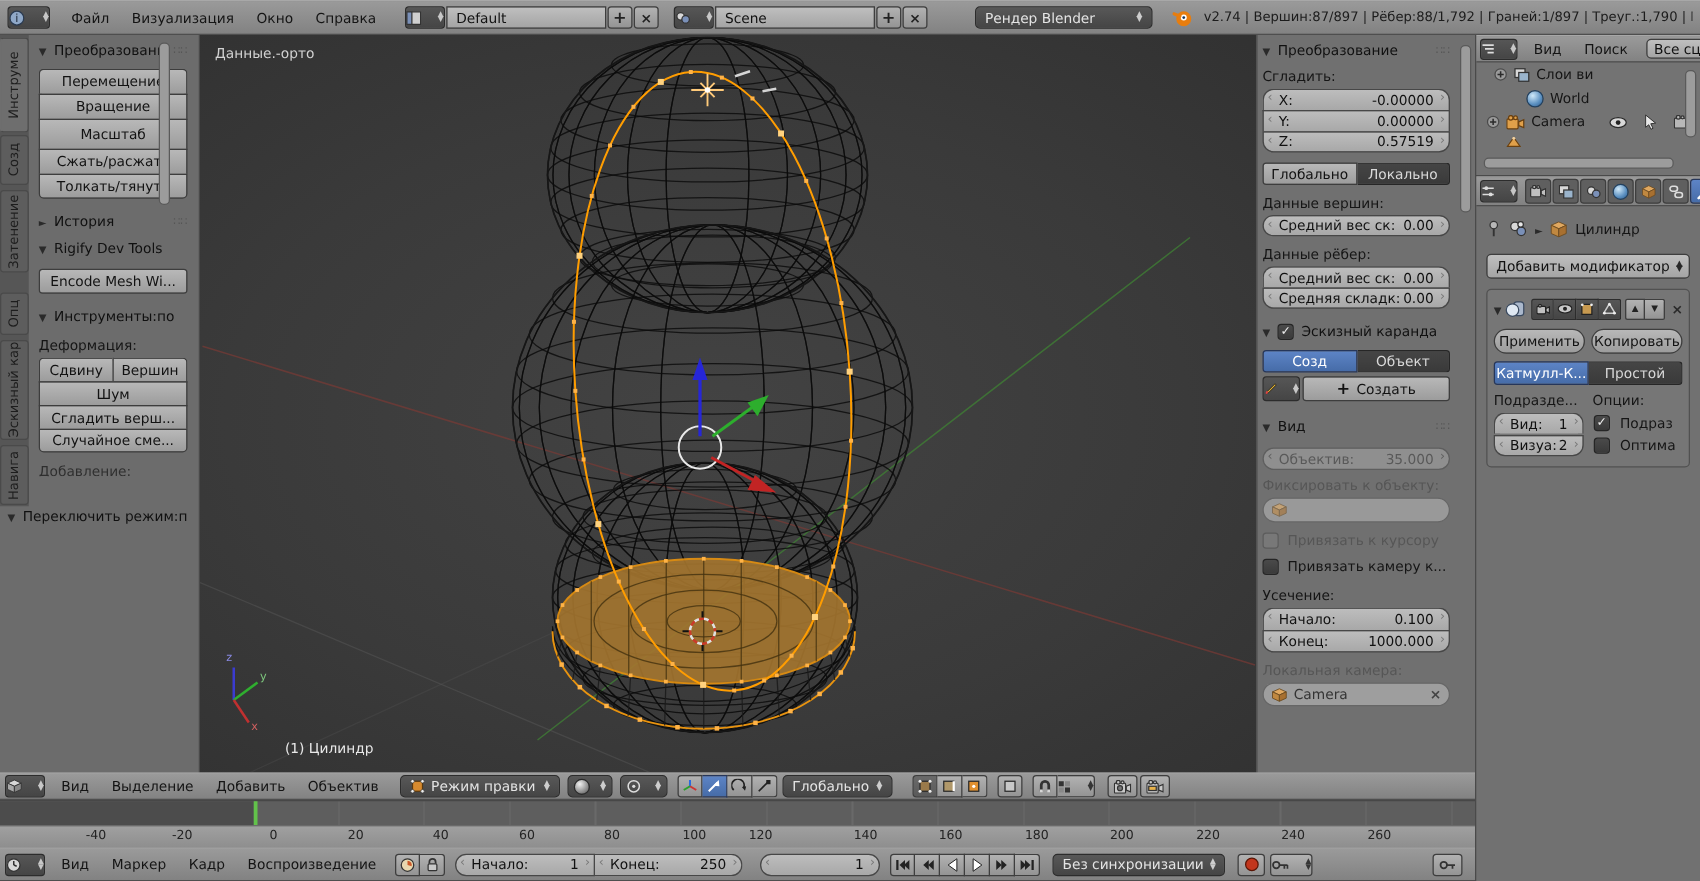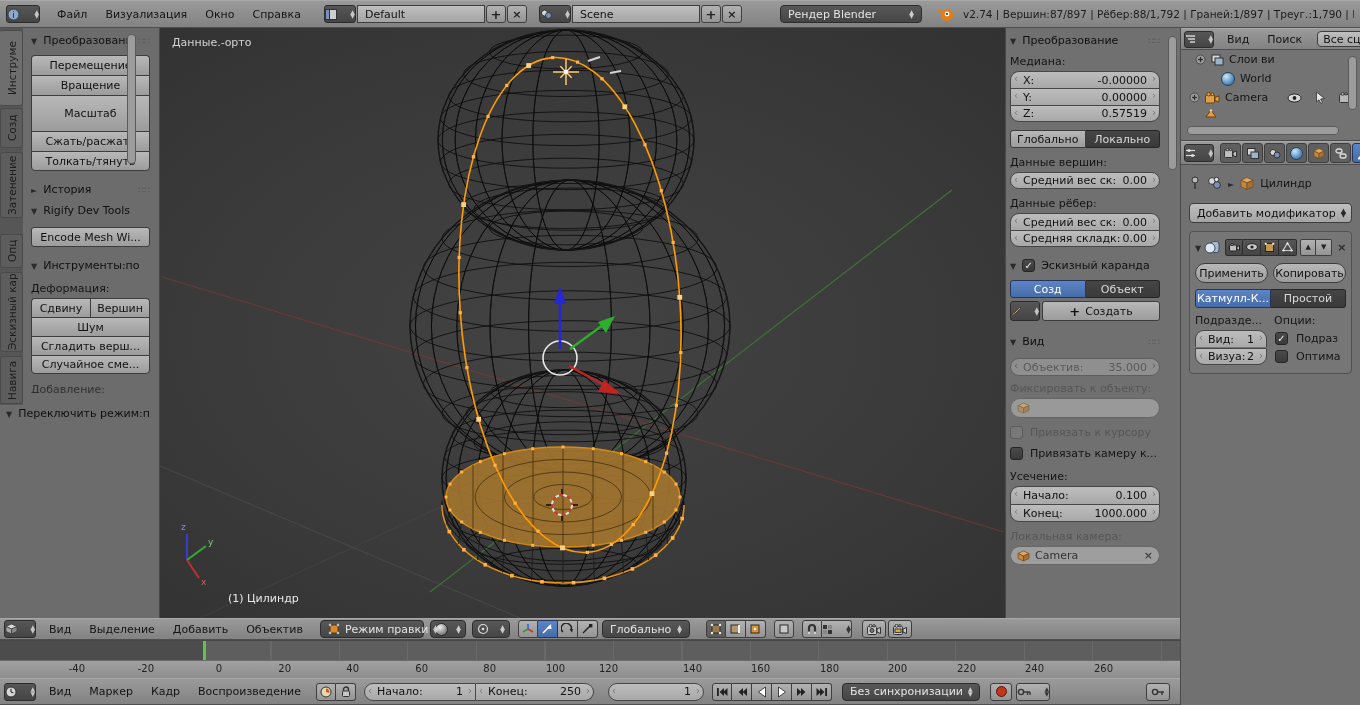--- a/index.html
+++ b/index.html
@@ -143,21 +143,21 @@
     </div>
 
     <div class="abs" style="left:23px;top:0;width:137px;height:590px;padding:4px 10px 0 8px;box-sizing:border-box;display:flex;flex-direction:column">
       <div class="ph">
         <span class="g-tri-d"></span>
         <span>Преобразовани</span>
         <span class="grip"></span>
       </div>
       <div class="btn stack-top m6" style="height:20px">Перемещение</div>
       <div class="btn stack-mid" style="height:20px">Вращение</div>
-      <div class="btn stack-mid" style="height:36px">Масштаб</div>
+      <div class="btn stack-mid" style="height:24px">Масштаб</div>
       <div class="btn stack-mid" style="height:20px">Сжать/расжать</div>
       <div class="btn stack-bot" style="height:20px">Толкать/тянуть</div>
       <div class="ph m10">
         <span class="g-tri-r"></span>
         <span>История</span>
         <span class="grip"></span>
       </div>
       <div class="ph m4">
         <span class="g-tri-d"></span>
         <span>Rigify Dev Tools</span>
@@ -378,21 +378,21 @@
     <span class="abs" style="left:41px;top:549px;color:#d06060;font-size:9px">x</span>
   </div>
 
   <div class="abs" style="left:1005px;top:28px;width:175px;height:590px;background:#707070;border-left:1px solid #4a4a4a;box-sizing:border-box;padding:4px 0 0 4px">
     <div style="width:150px;display:flex;flex-direction:column">
       <div class="ph">
         <span class="g-tri-d"></span>
         <span>Преобразование</span>
         <span class="grip"></span>
       </div>
-      <div class="lbl m6">Медиана:</div>
+      <div class="lbl m6">Сгладить:</div>
       <div class="field grp-top m3">
         <span>X:</span>
         <span class="val">-0.00000</span>
       </div>
       <div class="field" style="border-radius:0;border-bottom-width:0">
         <span>Y:</span>
         <span class="val">0.00000</span>
       </div>
       <div class="field grp-bot">
         <span>Z:</span>
@@ -500,21 +500,21 @@
             <path d="M1,3.5 L6.5,6 L6.5,11 L1,8.5 Z" fill="#a8a8a8" stroke="#333" stroke-width=".7"></path>
             <path d="M12,3.5 L6.5,6 L6.5,11 L12,8.5 Z" fill="#888" stroke="#333" stroke-width=".7"></path>
           </svg>
       </span>
         <span class="updn"></span>
     </div>
     <span class="menulbl" style="margin-left:4px">Вид</span>
     <span class="menulbl">Выделение</span>
     <span class="menulbl">Добавить</span>
     <span class="menulbl">Объектив</span>
-    <div class="ddark" style="width:104px;margin-left:8px">
+    <div class="ddark" style="width:128px;margin-left:8px">
       <span class="ic">
         <svg width="12" height="12">
             <rect x="2" y="2" width="8" height="8" fill="#d78a2e" stroke="#5a3a10"></rect>
             <circle cx="2" cy="2" r="1.4" fill="#eee" stroke="#333" stroke-width=".5"></circle>
             <circle cx="10" cy="2" r="1.4" fill="#eee" stroke="#333" stroke-width=".5"></circle>
             <circle cx="2" cy="10" r="1.4" fill="#eee" stroke="#333" stroke-width=".5"></circle>
             <circle cx="10" cy="10" r="1.4" fill="#eee" stroke="#333" stroke-width=".5"></circle>
           </svg>
       </span>
       <span>Режим правки</span>

